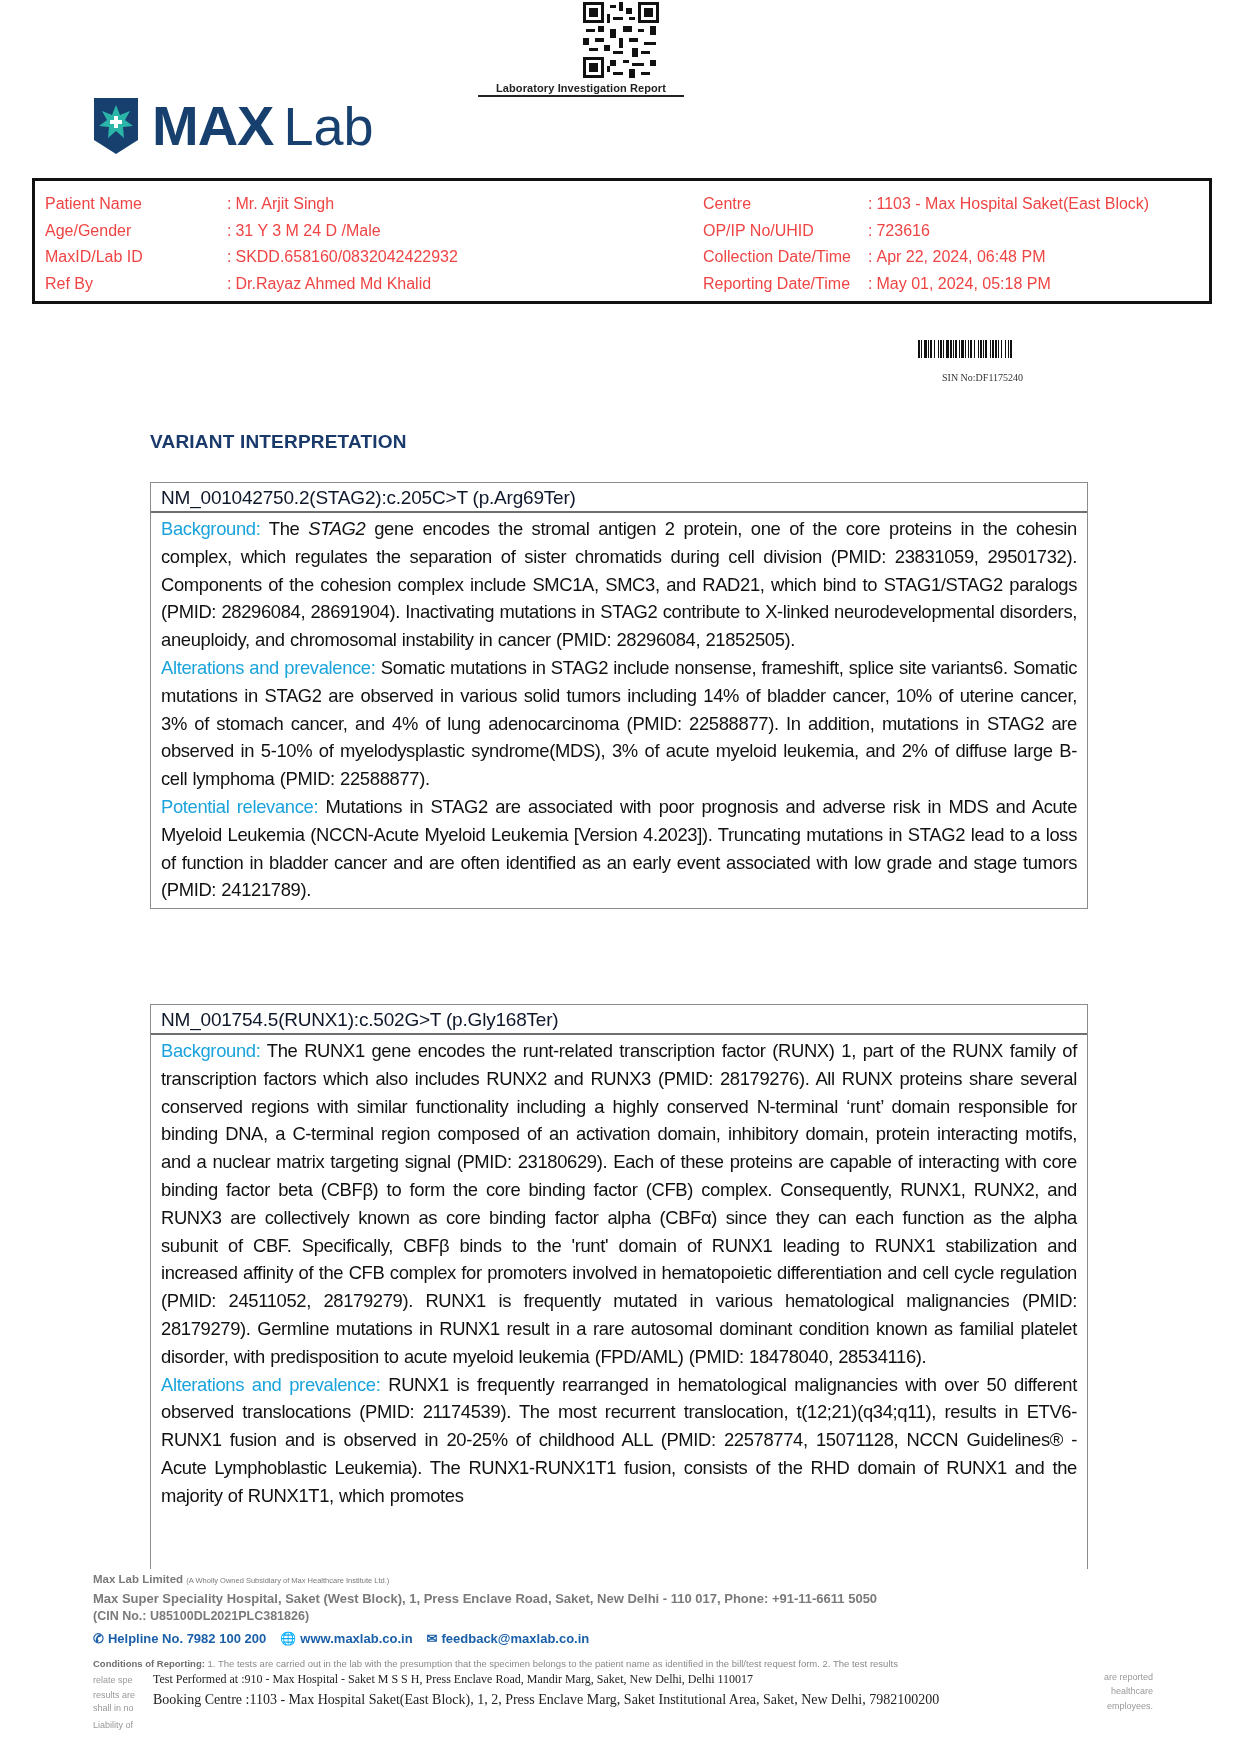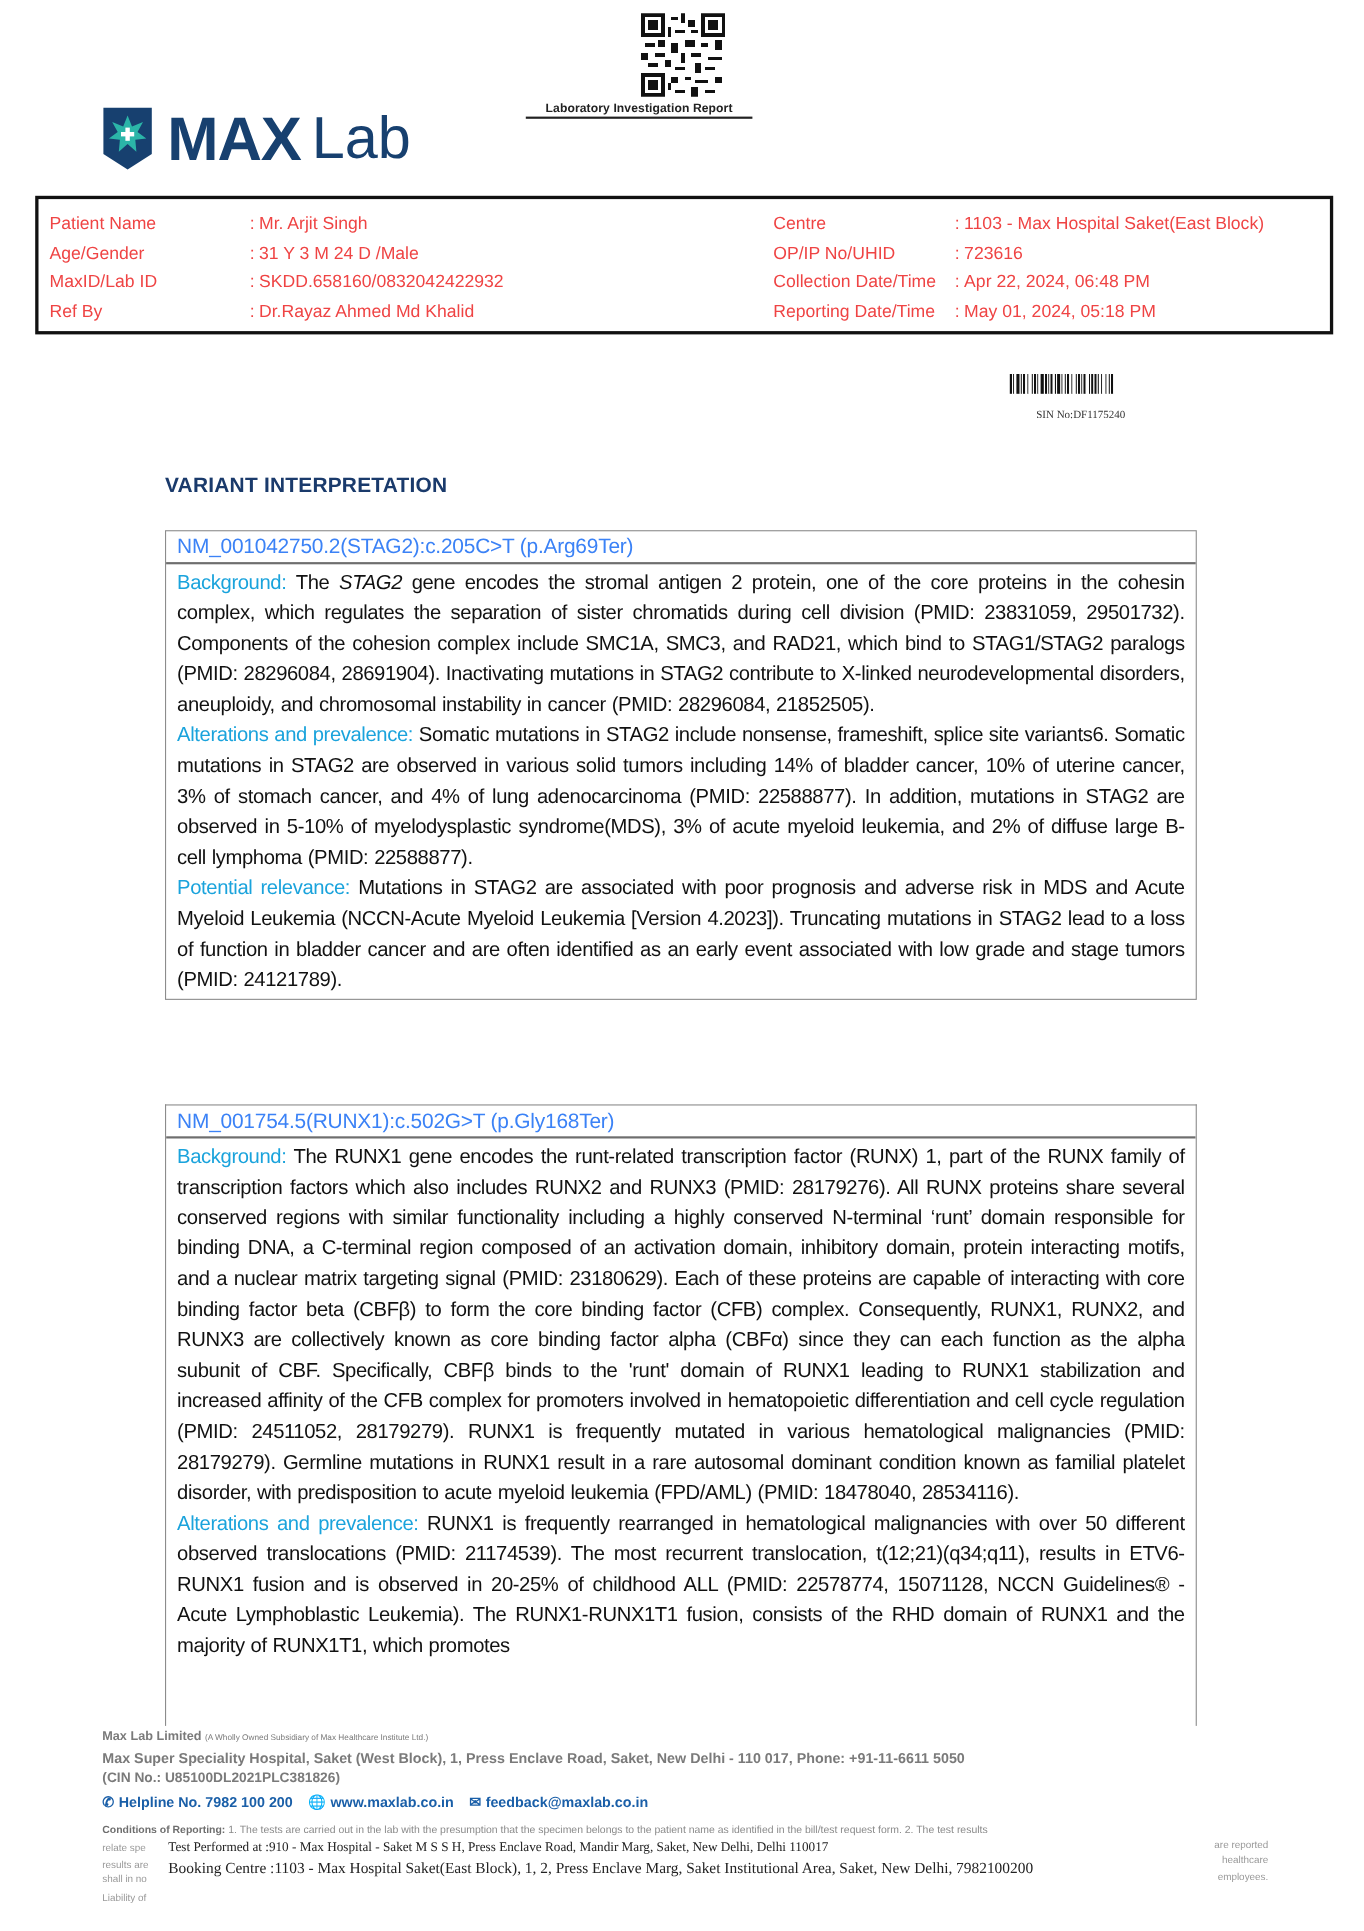--- a/index.html
+++ b/index.html
@@ -1,20 +1,20 @@
 <!DOCTYPE html>
 <html><head>
   <meta charset="utf-8">
   <style>
     * { box-sizing: border-box; margin: 0; padding: 0; }
     html, body { width: 1240px; height: 1755px; background: #ffffff; overflow: hidden; }
     body { position: relative; font-family: "Liberation Sans", sans-serif; color: #111; }
 
     
-    .qr-block { position: absolute; left: 518px; top: 12px; width: 206px; text-align: center; }
+    .qr-block { position: absolute; left: 518px; top: 2px; width: 206px; text-align: center; }
     .qr { width: 78px; height: 76px; margin: 0 auto; }
     .qr-caption { display: block; font-size: 11px; font-weight: bold; color: #222; letter-spacing: 0.1px;
       border-bottom: 2px solid #222; padding-bottom: 1px; margin-left: -40px; width: 206px; }
     .logo { position: absolute; left: 92px; top: 84px; display: flex; align-items: center; margin-top: 12px; }
     .logo-shield { width: 48px; height: 60px; }
     .logo-max { font-family: "Liberation Sans", sans-serif; font-weight: bold; font-size: 56px; color: #17406f; margin-left: 12px; letter-spacing: -1px; line-height: 1; }
     .logo-lab { font-family: "Liberation Sans", sans-serif; font-size: 54px; color: #17406f; margin-left: 10px; line-height: 1; }
 
     
     .patient-box { position: absolute; left: 32px; top: 178px; width: 1180px; height: 126px; border: 3px solid #111; }
@@ -29,21 +29,21 @@
     
     .barcode-block { position: absolute; left: 918px; top: 340px; width: 210px; }
     .barcode { display: flex; height: 18px; gap: 0; }
     .barcode span { display: block; height: 100%; background: #111; }
     .sin { font-family: "Liberation Serif", serif; font-size: 10px; color: #333; margin-left: 24px; margin-top: 14px; }
 
     
     .section-title { position: absolute; left: 150px; top: 431px; font-family: "Liberation Sans", sans-serif; font-weight: bold; font-size: 19px; color: #1a3a6b; letter-spacing: 0.2px; }
 
     .variant-box { position: absolute; left: 150px; width: 938px; border: 1.5px solid #8c8c8c; }
-    .variant-head { font-family: "Liberation Sans", sans-serif; color: #3b82f6; font-size: 19px; height: 30px; line-height: 29px; padding-left: 10px; border-bottom: 2px solid #6e6e6e; letter-spacing: -0.2px; }
+    .variant-head { font-family: "Liberation Sans", sans-serif; color: #0f172a; font-size: 19px; height: 30px; line-height: 29px; padding-left: 10px; border-bottom: 2px solid #6e6e6e; letter-spacing: -0.2px; }
     .variant-body { padding: 2px 10px 4px 10px; font-family: "Liberation Sans", sans-serif; font-size: 18.4px; line-height: 27.8px; text-align: justify; color: #111; letter-spacing: -0.35px; word-spacing: 0.5px; }
     .para-label { color: #1aa3dc; }
     .para { display: block; }
     em { font-style: italic; }
 
     
     .footer { position: absolute; left: 93px; top: 1573px; width: 1060px; font-family: "Liberation Sans", sans-serif; color: #7a7a7a; }
     .f-company { font-size: 11.5px; font-weight: bold; }
     .f-company small { font-size: 7.5px; font-weight: normal; }
     .f-line { font-size: 13px; font-weight: bold; margin-top: 6px; }

